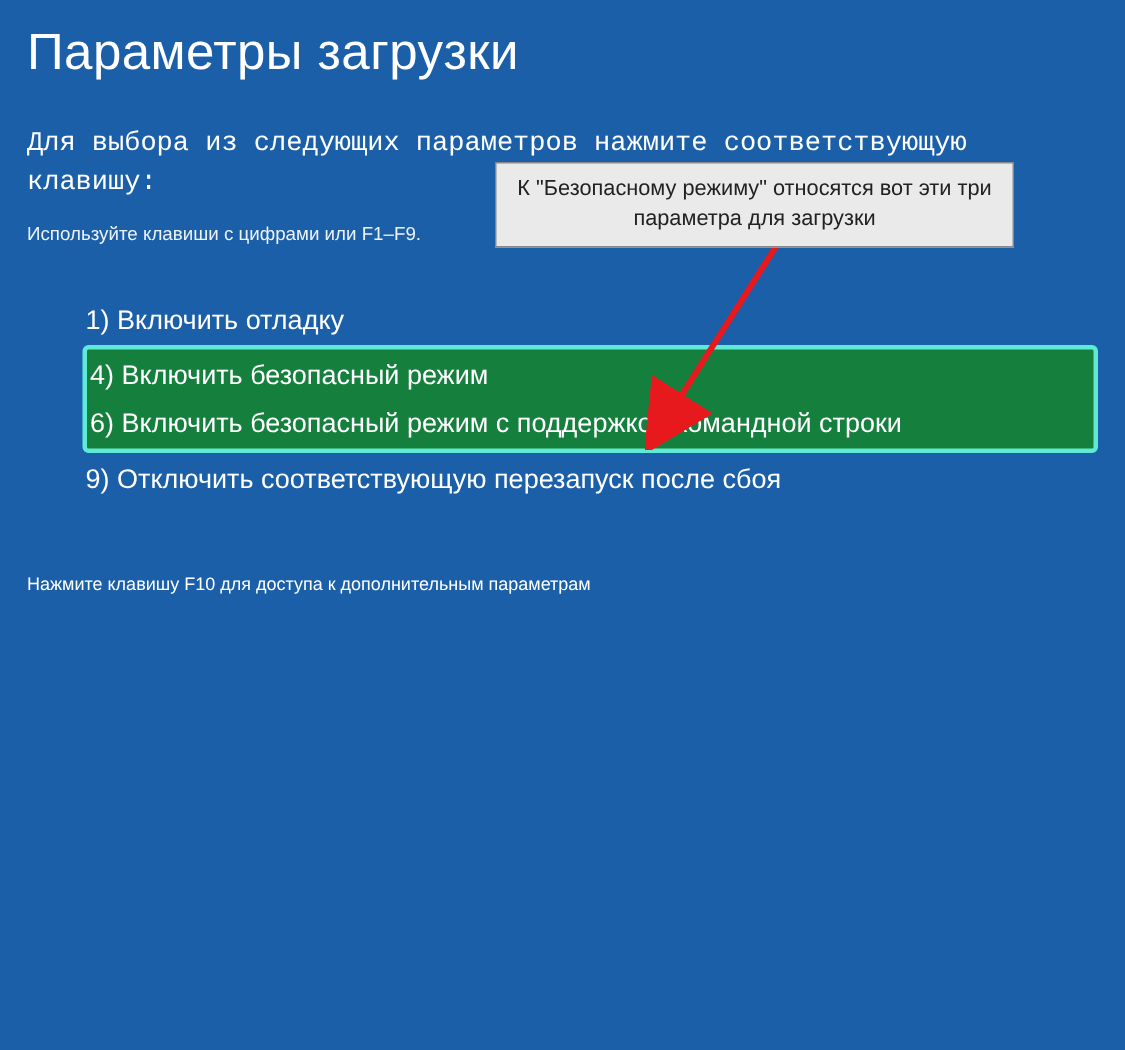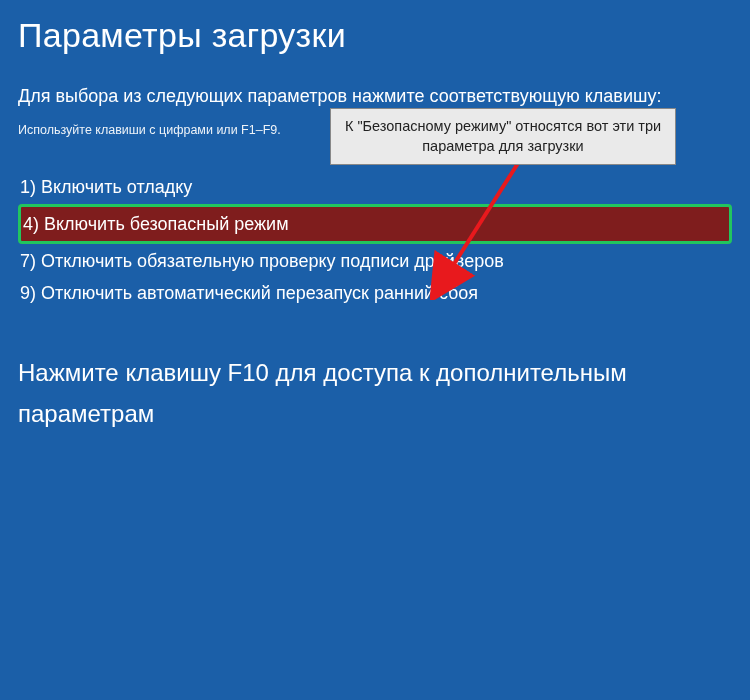--- a/index.html
+++ b/index.html
@@ -19,44 +19,46 @@
       font-size: 34px;
       font-weight: 300;
       margin-bottom: 28px;
       letter-spacing: 0.3px;
     }
     .subtitle {
       font-size: 18px;
       line-height: 1.45;
       margin-bottom: 14px;
       font-weight: 400;
+      font-family: Liberation Mono, monospace;
     }
     .hint {
       font-size: 12.5px;
       opacity: 0.92;
       margin-bottom: 34px;
     }
     .options {
       margin-bottom: 44px;
+      margin-left: 37px;
     }
     .option-item {
       font-size: 18px;
       line-height: 1.78;
       padding: 0 2px;
       font-weight: 400;
     }
     .highlighted-group {
-      border: 3px solid #22c55e;
+      border: 3px solid #5eead4;
       border-radius: 4px;
-      background: #7f1d1d;
+      background: #15803d;
       padding: 1px 0;
       margin: 1px 0;
     }
     .footer {
-      font-size: 24px;
+      font-size: 12px;
       line-height: 1.7;
     }
     .annotation {
       position: absolute;
       top: 108px;
       left: 330px;
       width: 346px;
       background: #eaeaea;
       color: #222;
       border: 1px solid #888;
@@ -89,29 +91,29 @@
     <div class="option-item">
       <span>1)</span>
       <span>Включить отладку</span>
     </div>
 
     <div class="highlighted-group">
       <div class="option-item">
         <span>4)</span>
         <span>Включить безопасный режим</span>
       </div>
+      <div class="option-item">
+        <span>6)</span>
+        <span>Включить безопасный режим с поддержкой командной строки</span>
+      </div>
     </div>
 
     <div class="option-item">
-      <span>7)</span>
-      <span>Отключить обязательную проверку подписи драйверов</span>
-    </div>
-    <div class="option-item">
       <span>9)</span>
-      <span>Отключить автоматический перезапуск ранний сбоя</span>
+      <span>Отключить соответствующую перезапуск после сбоя</span>
     </div>
   </div>
 
   <div class="footer">
     <div>Нажмите клавишу F10 для доступа к дополнительным параметрам</div>
   </div>
 </div>
 
 <div class="annotation">К "Безопасному режиму" относятся вот эти три параметра для загрузки</div>
 

